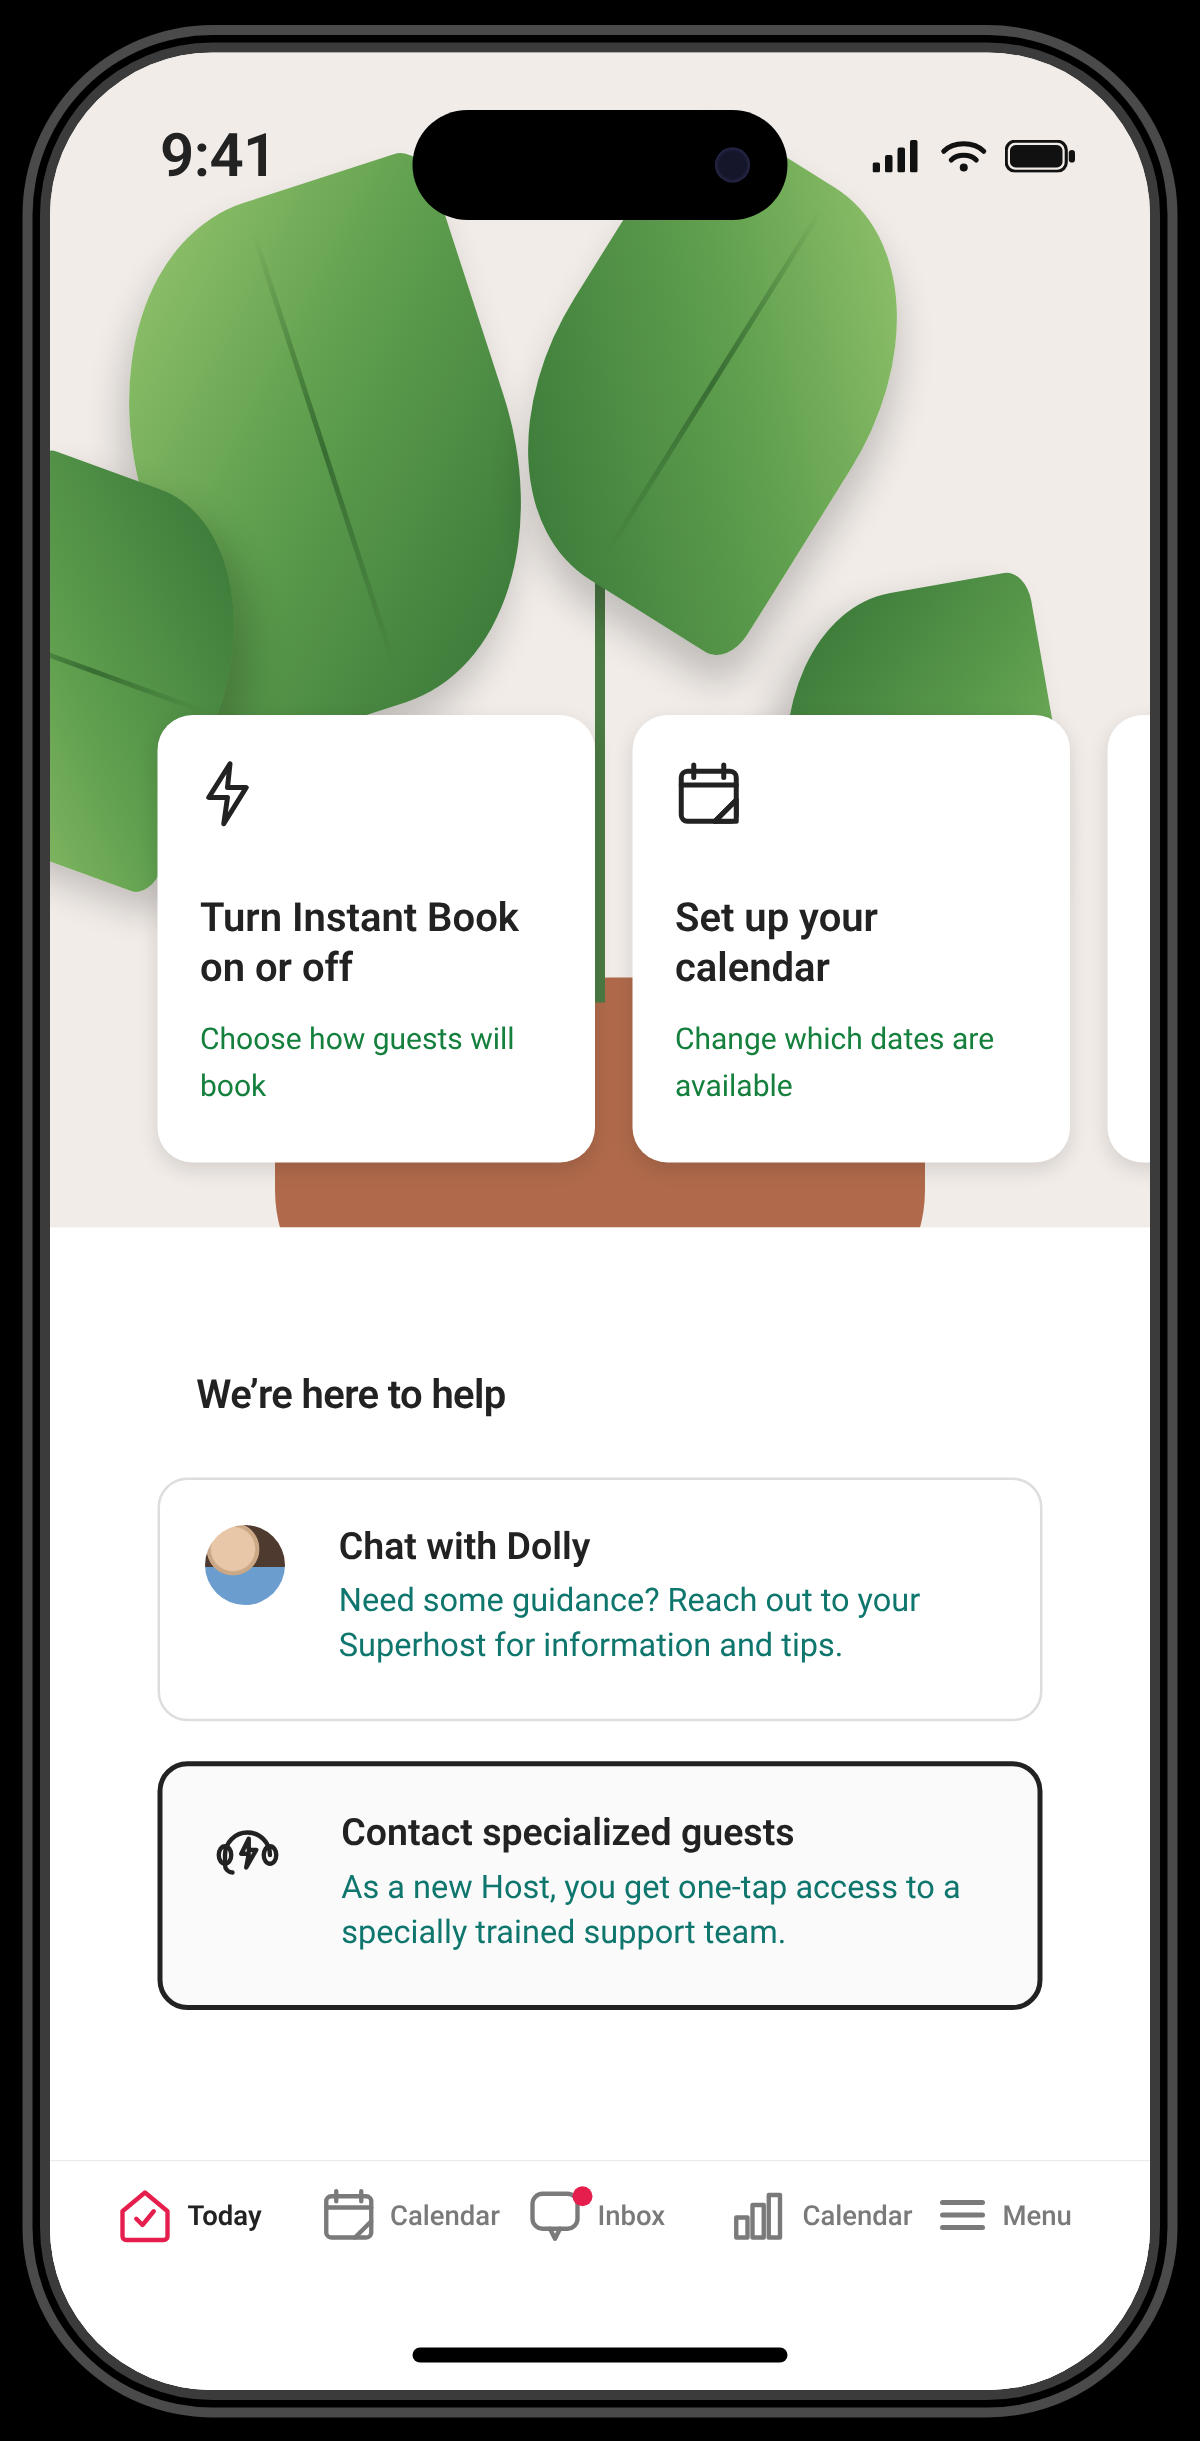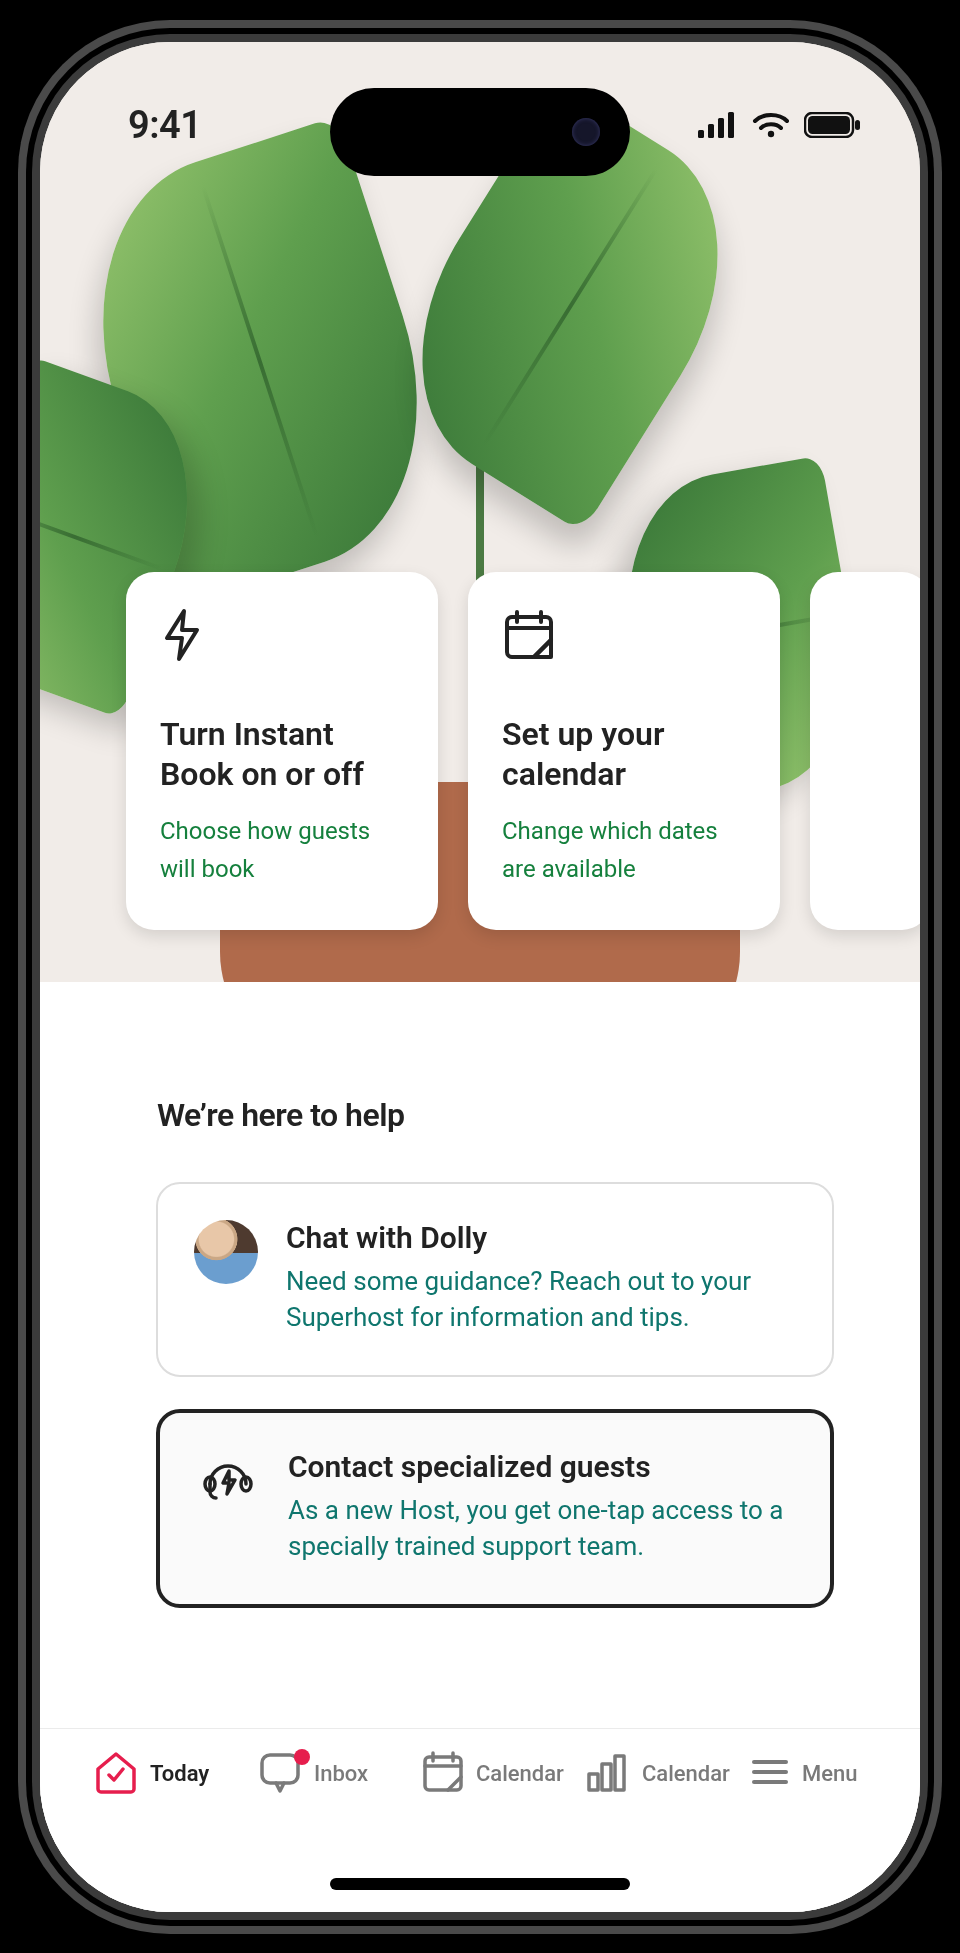--- a/index.html
+++ b/index.html
@@ -67,21 +67,21 @@
     position:absolute;
     top:0; left:0; right:0;
     height: 130px;
     display:flex;
     align-items:center;
     justify-content:space-between;
     padding: 36px 58px 0 58px;
     z-index:40;
   }
   .status-time{
-    font-size:38px;
+    font-size:48px;
     font-weight:600;
     letter-spacing:-0.5px;
     padding-left: 30px;
   }
   .status-icons{
     display:flex;
     align-items:center;
     gap:14px;
   }
   .status-icons svg{ display:block; }
@@ -136,21 +136,21 @@
     position:absolute;
     top:530px;
     left:0;
     display:flex;
     gap:30px;
     padding-left:86px;
     z-index:30;
     white-space:nowrap;
   }
   .card{
-    width:312px;
+    width:350px;
     background:#fff;
     border-radius:28px;
     padding:36px 34px 42px 34px;
     box-shadow: 0 6px 16px rgba(0,0,0,0.12);
     display:flex;
     flex-direction:column;
     white-space:normal;
   }
   .card-icon{
     height:56px;
@@ -189,24 +189,23 @@
     display:flex;
     flex-direction:column;
     gap:32px;
     padding: 0 86px;
   }
   .help-card{
     border:2px solid #dddddd;
     border-radius:24px;
     padding:36px 36px 40px 36px;
     display:flex;
-    gap:28px;
+    gap:43px;
     align-items:flex-start;
     background:#fff;
-    margin-left:30px;
   }
   .help-card.strong{
     border:4px solid #222;
     background:#fafafa;
   }
   .help-avatar{
     width:64px; height:64px;
     border-radius:50%;
     background: radial-gradient(circle at 35% 30%, #e8c7a8 0 28%, #caa785 30% 34%, transparent 35%),
                 linear-gradient(180deg,#4e3a2f 0 52%, #6b9ecf 52% 100%);
@@ -405,46 +404,46 @@
                 </g>
               </svg>
           </span>
         </div>
         <div class="tab-label">Today</div>
       </div>
 
       <div class="tab">
         <div class="tab-icon-wrap">
           <span>
-            <svg width="48" height="46" viewBox="0 0 48 46">
-                <g fill="none" stroke="#7a7a7a" stroke-width="3.5" stroke-linejoin="round" stroke-linecap="round">
-                  <rect x="6" y="6" width="36" height="28" rx="8"></rect>
-                  <path d="M20 34 L24 42 L28 34"></path>
-                </g>
-              </svg>
-          </span>
-          <span class="badge-dot"></span>
-        </div>
-        <div class="tab-label">Inbox</div>
-      </div>
-
-      <div class="tab">
-        <div class="tab-icon-wrap">
-          <span>
             <svg width="46" height="46" viewBox="0 0 46 46">
                 <g fill="none" stroke="#7a7a7a" stroke-width="3.5" stroke-linejoin="round" stroke-linecap="round">
                   <rect x="5" y="8" width="36" height="33" rx="4"></rect>
                   <path d="M5 17 H41"></path>
                   <path d="M13 4 V12 M33 4 V12"></path>
                   <path d="M28 41 L41 28"></path>
                 </g>
               </svg>
           </span>
         </div>
         <div class="tab-label">Calendar</div>
+      </div>
+
+      <div class="tab">
+        <div class="tab-icon-wrap">
+          <span>
+            <svg width="48" height="46" viewBox="0 0 48 46">
+                <g fill="none" stroke="#7a7a7a" stroke-width="3.5" stroke-linejoin="round" stroke-linecap="round">
+                  <rect x="6" y="6" width="36" height="28" rx="8"></rect>
+                  <path d="M20 34 L24 42 L28 34"></path>
+                </g>
+              </svg>
+          </span>
+          <span class="badge-dot"></span>
+        </div>
+        <div class="tab-label">Inbox</div>
       </div>
 
       <div class="tab">
         <div class="tab-icon-wrap">
           <span>
             <svg width="48" height="44" viewBox="0 0 48 44">
                 <g fill="none" stroke="#7a7a7a" stroke-width="3.5" stroke-linejoin="round">
                   <rect x="5" y="24" width="9" height="16"></rect>
                   <rect x="18" y="14" width="9" height="26"></rect>
                   <rect x="31" y="6" width="9" height="34"></rect>

